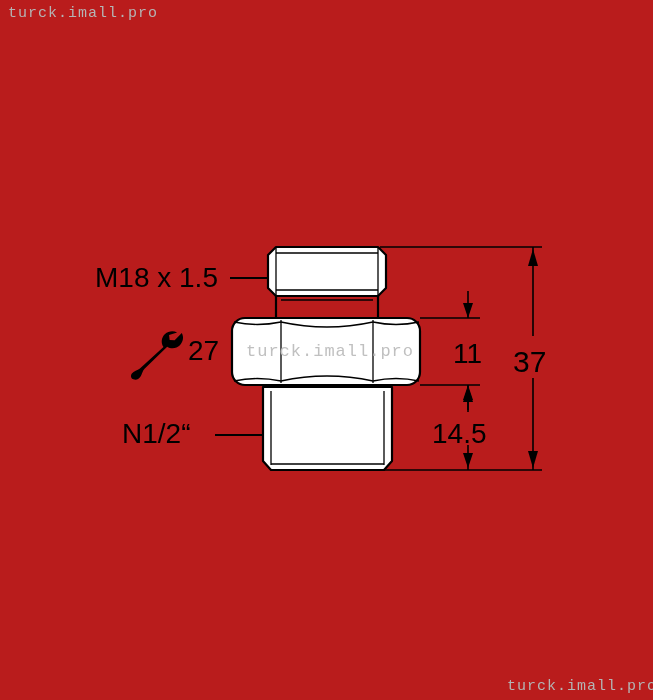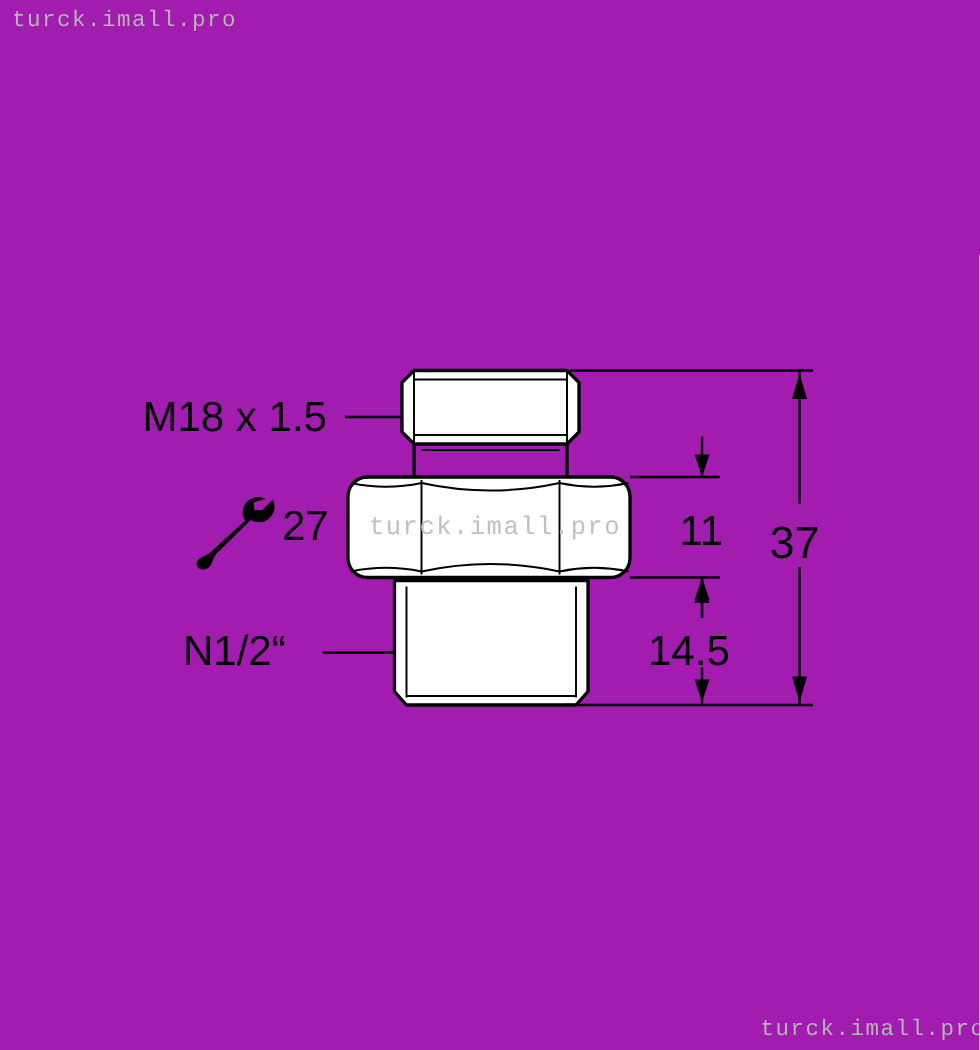--- a/index.html
+++ b/index.html
@@ -4,21 +4,21 @@
 <style>
   html, body {
     margin: 0;
     padding: 0;
     background: #ffffff;
   }
   #page {
     position: relative;
     width: 653px;
     height: 700px;
-    background: #a21caf;
+    background: #b91c1c;
     overflow: hidden;
     font-family: "Liberation Sans", sans-serif;
   }
   .watermark {
     position: absolute;
     font-family: "Liberation Mono", monospace;
     color: #b4b4b4;
     letter-spacing: 1px;
     white-space: pre;
     user-select: none;

